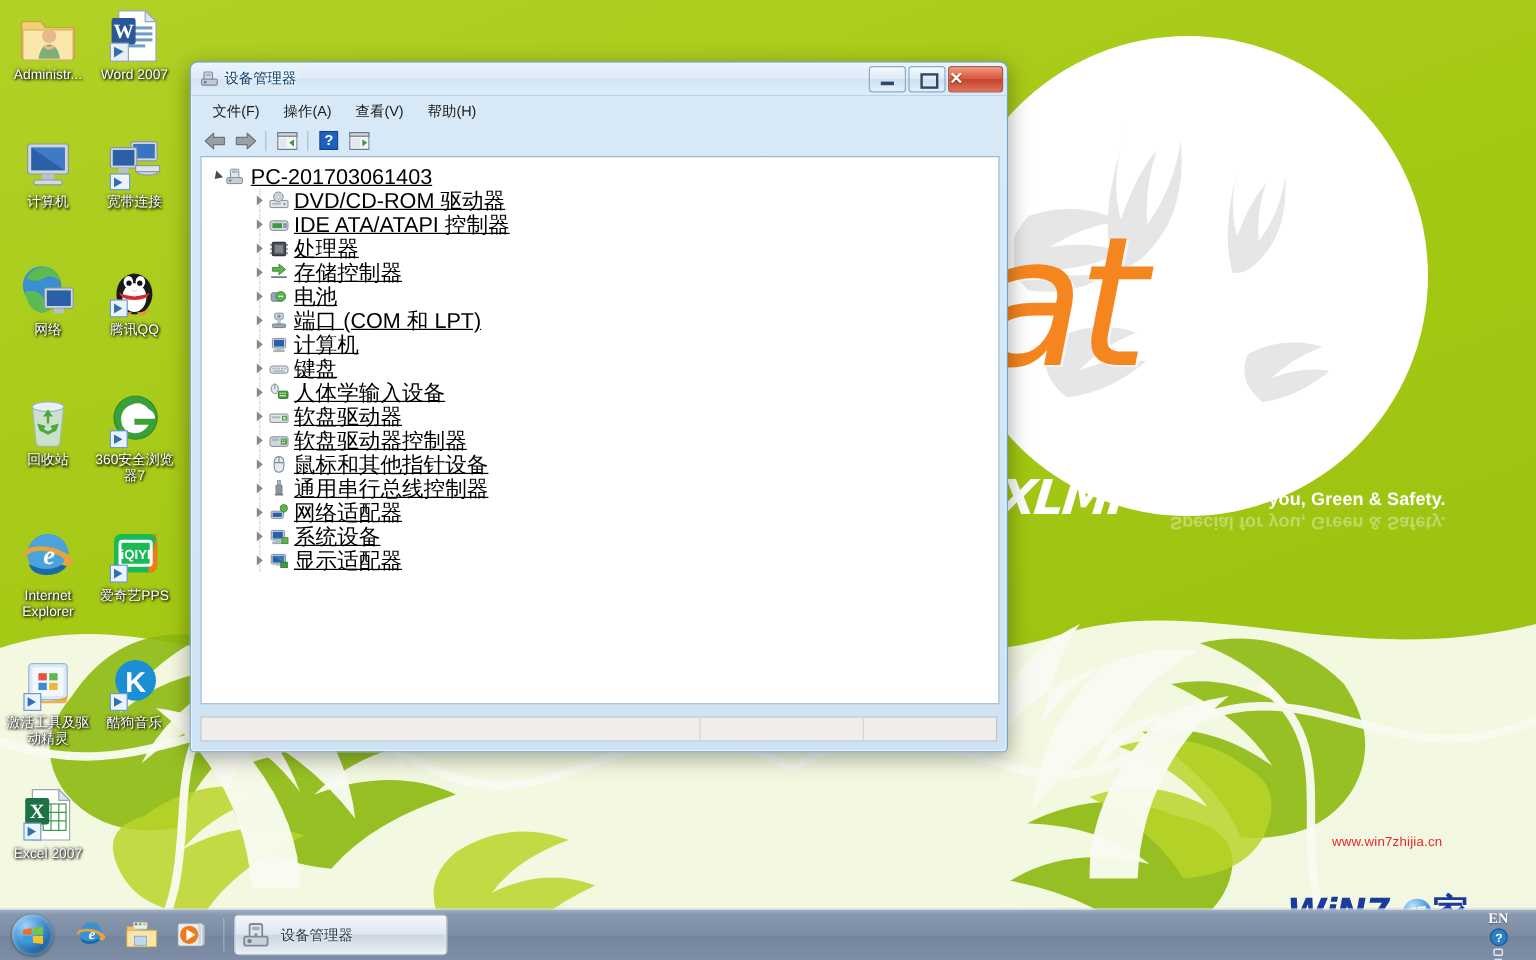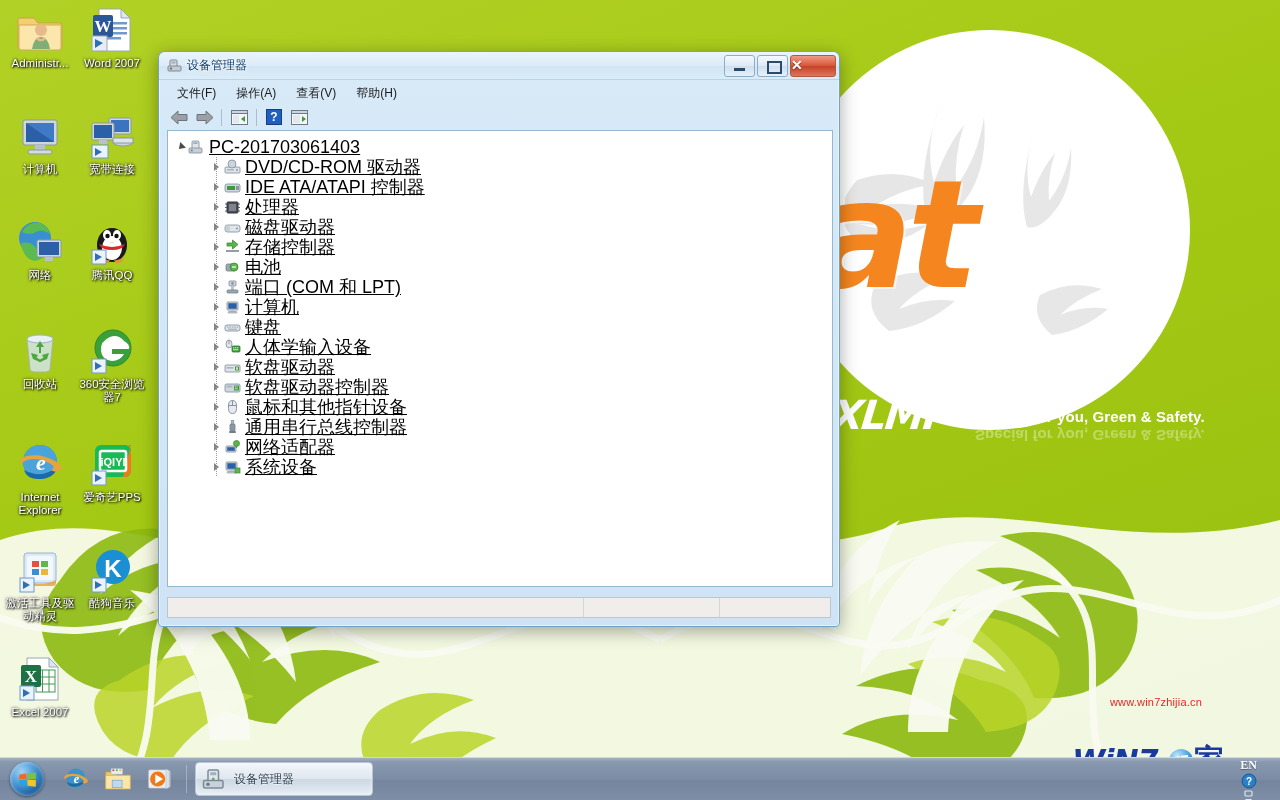--- a/index.html
+++ b/index.html
@@ -27,24 +27,24 @@
     background: #ffffff;
   }
   .wp-leafdeco {
     position: absolute;
     left: 845px; top: 95px;
     width: 290px; height: 270px;
     opacity: .85;
   }
   .wp-script {
     position: absolute;
-    left: 812px; top: 160px;
+    left: 812px; top: 178px;
     font-family: "DejaVu Sans", sans-serif;
     font-size: 150px;
-    font-weight: bold;
+    font-weight: normal;
     font-style: italic;
     color: #f5861f;
     letter-spacing: -6px;
     line-height: 1;
     text-shadow: 2px 2px 0 rgba(255,255,255,.6);
   }
   .wp-bottom-pattern {
     position: absolute;
     left: 0; bottom: 0;
     width: 1280px; height: 420px;
@@ -750,32 +750,20 @@
                 </g>
               </svg></span>
             <span class="tlabel">处理器</span>
           </div>
           <div class="tnode child">
             <span class="twist">
               <span class="tri-closed"></span>
             </span>
             <span class="tdots"></span>
             <span class="ticon"><svg width="17" height="16" viewBox="0 0 17 16">
-                <rect x="1" y="6" width="15" height="7" rx="2.5" fill="#dfe5ea" stroke="#7d8a96" stroke-width=".8"></rect>
-                <ellipse cx="4" cy="9.5" rx="2" ry="2.6" fill="#c4ccd4"></ellipse>
-                <circle cx="13" cy="9.5" r="1" fill="#8b98a4"></circle>
-              </svg></span>
-            <span class="tlabel">磁盘驱动器</span>
-          </div>
-          <div class="tnode child">
-            <span class="twist">
-              <span class="tri-closed"></span>
-            </span>
-            <span class="tdots"></span>
-            <span class="ticon"><svg width="17" height="16" viewBox="0 0 17 16">
                 <path d="M8.5 1 L14 5.5 L8.5 10 L8.5 7 L3 7 L3 4 L8.5 4z" fill="#5ab54a" stroke="#3f8a33" stroke-width=".8"></path>
                 <path d="M2 12 h13" stroke="#6f7d89" stroke-width="1.4"></path>
               </svg></span>
             <span class="tlabel">存储控制器</span>
           </div>
           <div class="tnode child">
             <span class="twist">
               <span class="tri-closed"></span>
             </span>
             <span class="tdots"></span>
@@ -923,20 +911,34 @@
             <span class="tdots"></span>
             <span class="ticon"><svg width="17" height="16" viewBox="0 0 17 16">
                 <rect x="2" y="3" width="11" height="8" rx="1" fill="#cfd8e0" stroke="#7d8a96" stroke-width=".8"></rect>
                 <rect x="3.3" y="4.2" width="8.4" height="5.6" fill="#2b5fa8"></rect>
                 <rect x="5.5" y="11" width="4" height="1.6" fill="#b9c5d0"></rect>
                 <rect x="3" y="12.6" width="9" height="1.4" rx=".7" fill="#c9d2da" stroke="#7d8a96" stroke-width=".6"></rect>
                 <rect x="11" y="9" width="5" height="5" fill="#5ab54a" stroke="#3f8a33" stroke-width=".7"></rect>
               </svg></span>
             <span class="tlabel">系统设备</span>
           </div>
+          <div class="tnode child">
+            <span class="twist">
+              <span class="tri-closed"></span>
+            </span>
+            <span class="tdots"></span>
+            <span class="ticon"><svg width="17" height="16" viewBox="0 0 17 16">
+                <rect x="2" y="3" width="12" height="8" rx="1" fill="#cfd8e0" stroke="#7d8a96" stroke-width=".8"></rect>
+                <rect x="3.2" y="4.2" width="9.6" height="5.6" fill="#2b5fa8"></rect>
+                <path d="M3.2 4.2 h9.6 v5.6z" fill="#4a86d4" opacity=".6"></path>
+                <rect x="6" y="11" width="4" height="1.5" fill="#b9c5d0"></rect>
+                <rect x="10" y="9.5" width="5.5" height="4.5" fill="#3f9a3f" stroke="#2f7a2f" stroke-width=".7"></rect>
+              </svg></span>
+            <span class="tlabel">显示适配器</span>
+          </div>
         </div>
     </div>
 
     <div class="dm-statusbar">
       <div class="sb-pane sb-p1"></div>
       <div class="sb-pane sb-p2"></div>
       <div class="sb-pane sb-p3"></div>
     </div>
   </div>
 

